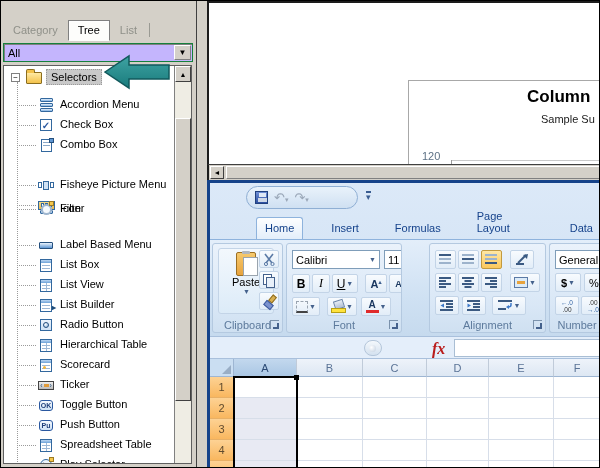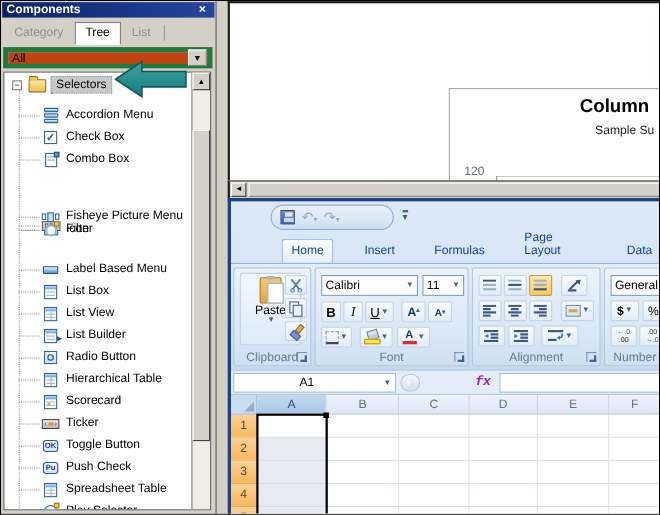--- a/index.html
+++ b/index.html
@@ -13,22 +13,22 @@
     background:linear-gradient(90deg,#0a246a,#24459c);color:#fff;font-weight:bold;
     display:flex;align-items:center;padding:0 4px;}
   .ptitle .ttl{flex:1;}
   .pclose{width:14px;height:12px;display:flex;align-items:center;justify-content:center;
     color:#fff;font-weight:bold;font-size:11px;cursor:default;}
   .ptabs{position:absolute;left:2px;top:17px;right:2px;height:23px;display:flex;align-items:flex-end;}
   .ptab{padding:3px 9px 4px;color:#8f9089;border:1px solid transparent;}
   .ptab.active{background:#fdfdfb;border:1px solid #808080;border-bottom:1px solid #fdfdfb;color:#000;
     box-shadow:1px 0 0 #fff inset,0 1px 0 #fff inset;}
   .tsep{width:1px;height:14px;background:#9a9a93;margin:0 2px 4px 2px;}
-  .combo{position:absolute;left:2px;top:42px;width:190px;height:19px;background:#c2410c;
-    border:4px solid #15803d;box-shadow:1px 1px 0 #808080 inset;display:flex;align-items:center;}
+  .combo{position:absolute;left:2px;top:42px;width:190px;height:19px;background:#c4b5fd;
+    border:1px solid #15803d;box-shadow:1px 1px 0 #808080 inset;display:flex;align-items:center;}
   .combo .cval{flex:1;padding:0 4px;}
   .combo .cbtn{width:17px;height:15px;margin-right:1px;background:#d4d0c8;
     border:1px solid #808080;border-top-color:#fff;border-left-color:#fff;
     display:flex;align-items:center;justify-content:center;font-size:8px;color:#000;}
   .tree{position:absolute;left:2px;top:64px;right:4px;bottom:3px;background:#fff;border:1px solid #5f5f5f;overflow:hidden;}
   .vline{position:absolute;left:13px;top:16px;height:384px;border-left:1px dotted #9a9a9a;}
   .troot{position:absolute;left:0;top:2px;height:18px;width:100%;}
   .expand{position:absolute;left:7px;top:5px;width:9px;height:9px;background:#fff;border:1px solid #808080;
     font-size:8px;line-height:7px;text-align:center;color:#000;}
   .folder{position:absolute;left:22px;top:4px;width:16px;height:12px;background:linear-gradient(#ffe9a2,#f3c24b);
@@ -165,22 +165,22 @@
   .decbtn .bl{color:#3465a4;}
   .fbar{position:absolute;left:0;top:154px;right:0;height:22px;background:#e4eefa;border-bottom:1px solid #a9c0dc;}
   .namebox{position:absolute;left:2px;top:2px;width:148px;height:18px;background:#fff;border:1px solid #a9bed4;
     display:flex;align-items:center;}
   .namebox .nv{flex:1;text-align:center;}
   .namebox .na{width:14px;font-size:7px;color:#44618c;text-align:center;}
   .fpill{position:absolute;left:154px;top:3px;width:18px;height:16px;border-radius:8px;
     background:linear-gradient(#f4f8fc,#d4e1ef);border:1px solid #b4c6da;}
   .fpill:before{content:"";position:absolute;left:4px;top:4px;width:7px;height:7px;border-radius:50%;
     background:radial-gradient(circle at 35% 35%,#fff,#c0cedf);}
-  .fxlbl{position:absolute;left:222px;top:3px;font-family:Liberation Mono, monospace;font-style:italic;
-    font-weight:bold;color:#a21caf;font-size:12px;}
+  .fxlbl{position:absolute;left:222px;top:3px;font-family:Liberation Serif, serif;font-style:italic;
+    font-weight:bold;color:#b91c1c;font-size:16px;}
   .ffield{position:absolute;left:244px;top:2px;right:0;height:18px;background:#fff;border:1px solid #a9bed4;border-right:none;}
   .grid{position:absolute;left:0;top:176px;right:0;bottom:0;background:#fff;overflow:hidden;}
   .chead{position:absolute;top:0;height:18px;display:flex;align-items:center;justify-content:center;
     background:linear-gradient(#eef3fa,#dde7f3);border-right:1px solid #c0cbd9;border-bottom:1px solid #9eb6d3;color:#5a7396;}
   .chead.sel{background:linear-gradient(#c3d8ee,#aac7e4);color:#2b4a75;}
   .corner{position:absolute;left:0;top:0;width:24px;height:18px;background:#cadef2;
     border-right:1px solid #9eb6d3;border-bottom:1px solid #9eb6d3;}
   .corner:after{content:"";position:absolute;right:2px;bottom:2px;width:0;height:0;
     border-left:9px solid transparent;border-bottom:9px solid #99aec6;}
   .rhead{position:absolute;left:0;width:24px;display:flex;align-items:center;justify-content:center;
@@ -189,24 +189,20 @@
   .cell.sel{background:#e8eaf3;}
   .selbox{position:absolute;left:23px;top:17px;width:65px;height:110px;border:2px solid #000;pointer-events:none;}
   .fhandle{position:absolute;left:84px;top:16px;width:5px;height:5px;background:#000;}
 </style>
 </head>
 <body>
 
 <div class="screen">
 
   <aside class="panel">
-    <div class="ptitle">
-      <span class="ttl">Components</span>
-      <span class="pclose">×</span>
-    </div>
     <div class="ptabs" id="panel-tabs">
         <span class="ptab">Category</span>
         <span class="ptab active">Tree</span>
         <span class="ptab">List</span>
         <i class="tsep"></i>
       </div>
     <div class="combo">
       <span class="cval">All</span>
       <span class="cbtn">▼</span>
     </div>
@@ -250,21 +246,21 @@
           <div class="titem" style="top: 60px; margin-top: 44px;">
             <span class="hline"></span>
             <span class="ticon">
               <span class="st">
                 <i class="w8"></i>
                 <i></i>
               </span>
             </span>
             <span class="tlabel">Filter</span>
           </div>
-          <div class="titem" style="top: 80px; margin-top: 12px;">
+          <div class="titem" style="top: 80px;">
             <span class="hline"></span>
             <span class="ticon">
               <span class="row3">
                 <i></i>
                 <b></b>
                 <i></i>
               </span>
             </span>
             <span class="tlabel">Fisheye Picture Menu</span>
           </div>
@@ -371,21 +367,21 @@
             <span class="ticon">
               <span class="badge">OK</span>
             </span>
             <span class="tlabel">Toggle Button</span>
           </div>
           <div class="titem" style="top: 320px;">
             <span class="hline"></span>
             <span class="ticon">
               <span class="badge">Pu</span>
             </span>
-            <span class="tlabel">Push Check</span>
+            <span class="tlabel">Push Button</span>
           </div>
           <div class="titem" style="top: 340px;">
             <span class="hline"></span>
             <span class="ticon">
               <span class="tbl sp">
                 <em></em>
                 <u></u>
                 <u></u>
               </span>
             </span>
@@ -463,21 +459,21 @@
         <span class="rbtn" style="position:absolute;left:46px;top:27px;width:20px;height:18px;">
             <span class="cp"></span>
           </span>
         <span class="rbtn" style="position:absolute;left:46px;top:48px;width:20px;height:18px;">
             <span class="fp"></span>
           </span>
         <div class="grplabel">Clipboard</div>
         <span class="lnch"></span>
       </div>
 
-      <div class="grp" style="left:76px;width:140px;">
+      <div class="grp" style="left:76px;width:116px;">
         <div class="fontbox" style="position:absolute;left:5px;top:6px;width:88px;">
           <span class="fv">Calibri</span>
           <span class="chv">▼</span>
         </div>
         <div class="fontbox" style="position:absolute;left:97px;top:6px;width:38px;">
           <span class="fv">11</span>
           <span class="chv">▼</span>
         </div>
         <span class="rbtn bold-l" style="position:absolute;left:5px;top:30px;width:18px;height:19px;">B</span>
         <span class="rbtn ital-l" style="position:absolute;left:25px;top:30px;width:18px;height:19px;">I</span>
@@ -617,24 +613,20 @@
             <span class="decbtn">
               <b>.00</b>
               <b class="bl">→.0</b>
             </span>
           </span>
         <div class="grplabel">Number</div>
       </div>
     </div>
 
     <div class="fbar">
-      <div class="namebox">
-        <span class="nv">A1</span>
-        <span class="na">▼</span>
-      </div>
       <div class="fpill"></div>
       <span class="fxlbl">fx</span>
       <div class="ffield"></div>
     </div>
 
     <div class="grid">
       <div class="corner"></div>
       <div id="grid-heads">
           <div class="chead sel" style="left: 24px; width: 63px;">A</div>
           <div class="chead" style="left: 87px; width: 66px;">B</div>

